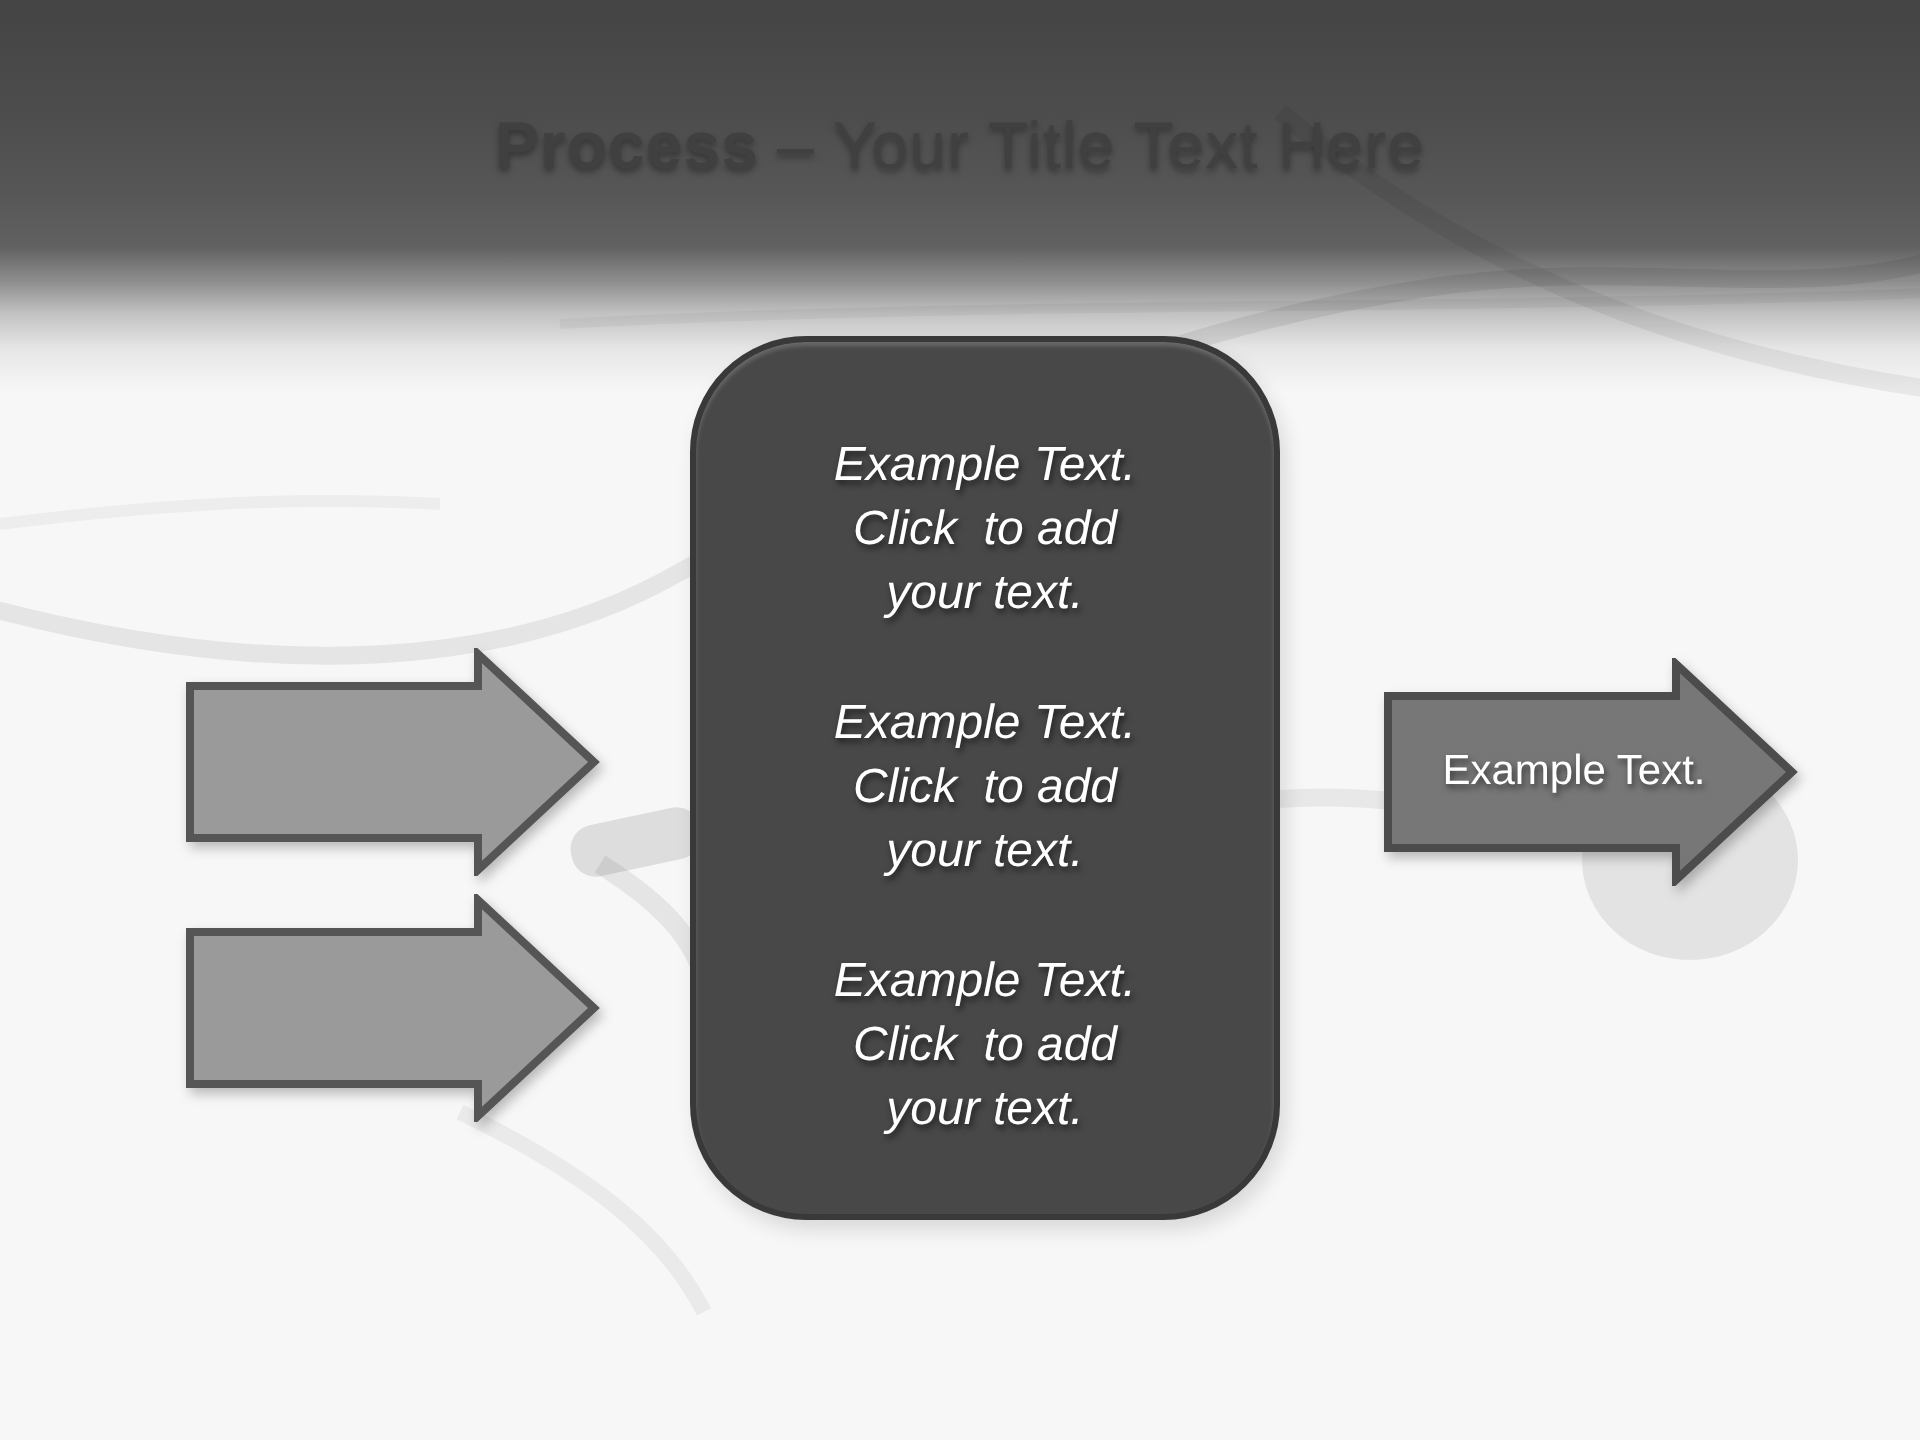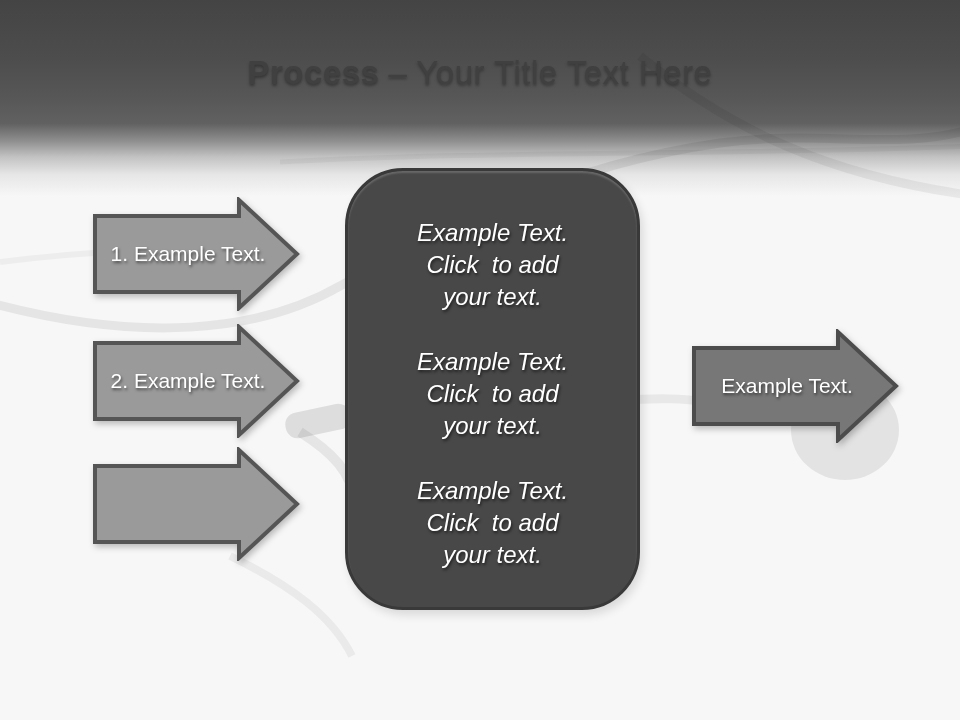--- a/index.html
+++ b/index.html
@@ -64,32 +64,25 @@
     <path d="M 620,401 C 660,397 685,399 710,402" fill="none" stroke="rgba(0,0,0,0.06)" stroke-width="9"></path>
     <rect x="285" y="408" width="66" height="26" rx="12" fill="rgba(0,0,0,0.10)" transform="rotate(-12 318 421)"></rect>
     <path d="M 300,432 C 332,452 352,472 356,505" fill="none" stroke="rgba(0,0,0,0.07)" stroke-width="10"></path>
     <path d="M 230,556 C 292,586 332,616 352,656" fill="none" stroke="rgba(0,0,0,0.05)" stroke-width="8"></path>
   </svg>
 
   <div class="title">
     <span class="em">Process</span><span class="sep">–</span><span>Your Title Text Here</span>
   </div>
 
-  <div class="shape arrow-wrap" style="left:93px;top:197px;">
-    <svg width="207" height="114" viewBox="0 0 207 114">
-      <polygon points="2,19 146,19 146,3 204,57 146,111 146,95 2,95" fill="#9a9a9a" stroke="#555555" stroke-width="4"></polygon>
-    </svg>
-    <div class="arrow-label">1. Example Text.</div>
-  </div>
 
   <div class="shape arrow-wrap" style="left:93px;top:324px;">
     <svg width="207" height="114" viewBox="0 0 207 114">
       <polygon points="2,19 146,19 146,3 204,57 146,111 146,95 2,95" fill="#9a9a9a" stroke="#555555" stroke-width="4"></polygon>
     </svg>
-    <div class="arrow-label">2. Example Text.</div>
   </div>
 
   <div class="shape arrow-wrap" style="left:93px;top:447px;">
     <svg width="207" height="114" viewBox="0 0 207 114">
       <polygon points="2,19 146,19 146,3 204,57 146,111 146,95 2,95" fill="#9a9a9a" stroke="#555555" stroke-width="4"></polygon>
     </svg>
   </div>
 
   <div class="shape center-box">
     <div class="box-group">

